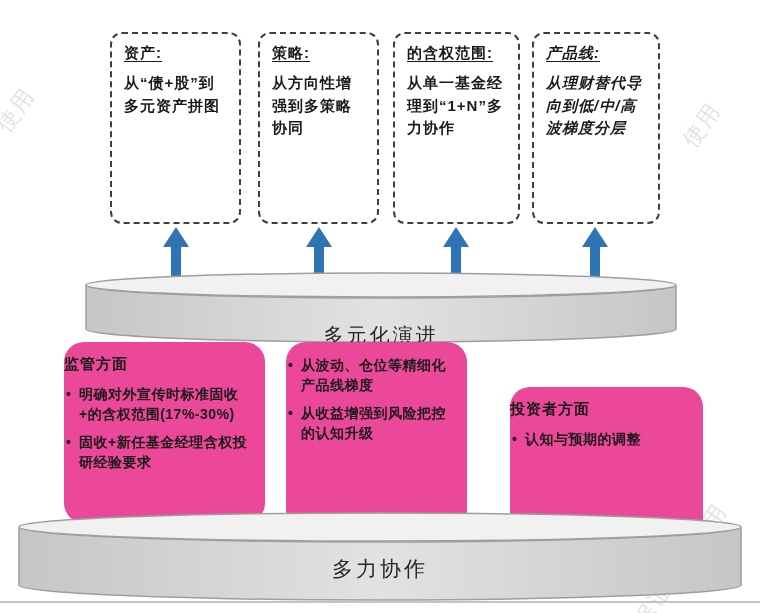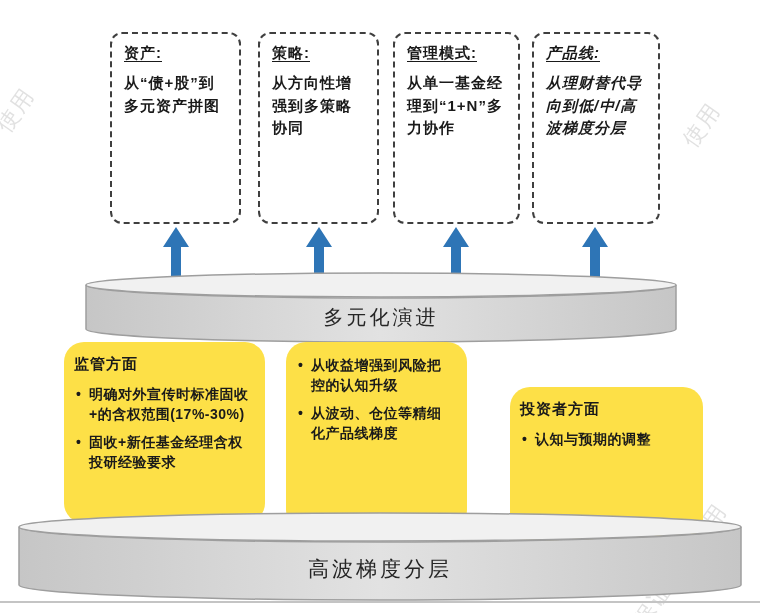--- a/index.html
+++ b/index.html
@@ -32,27 +32,27 @@
   }
 
   
   .arrow { position:absolute; top:227px; width:28px; height:50px; }
 
   
   .cyl { position:absolute; }
   .cyl-label {
     position:absolute; text-align:center; color:#262626; letter-spacing:3px;
   }
-  #mid-label { left:85px; top:303px; width:592px; font-size:20px; height:28px; line-height:28px; }
+  #mid-label { left:85px; top:321px; width:592px; font-size:20px; height:28px; line-height:28px; }
   #bot-label { left:18px; top:554px; width:724px; font-size:21px; height:30px; line-height:30px; }
 
   
   .panel {
-    position:absolute; top:342px; background:#fde047; border-radius:20px;
-    padding:13px 12px 10px 10px; color:#1a1a1a;
+    position:absolute; top:342px; background:#ec4899; border-radius:20px;
+    padding:13px 12px 10px 0; color:#1a1a1a;
   }
   .panel .pt { font-weight:bold; font-size:15px; margin-bottom:10px; letter-spacing:1px; }
   .panel ul { list-style:none; }
   .panel li {
     position:relative; padding-left:15px; font-weight:bold; font-size:14px;
     line-height:1.45; margin-bottom:7px; letter-spacing:0.5px;
   }
   .panel li::before { content:"•"; position:absolute; left:2px; top:0; }
 
   .bottom-line { position:absolute; left:0; top:601px; width:760px; height:2px; background:#c4c4c4; }
@@ -68,21 +68,21 @@
 
   <div class="top-box" style="left:258px; width:121px;">
     <div class="t">策略:</div>
     <div class="b">从方向性增强到多策略协同</div>
   </div>
   <div class="top-box" style="left:110px; width:131px;">
     <div class="t">资产:</div>
     <div class="b">从“债+股”到多元资产拼图</div>
   </div>
   <div class="top-box" style="left:393px; width:127px;">
-    <div class="t">管理模式:</div>
+    <div class="t">的含权范围:</div>
     <div class="b">从单一基金经理到“1+N”多力协作</div>
   </div>
   <div class="top-box" style="left:532px; width:128px;font-style:italic;">
     <div class="t">产品线:</div>
     <div class="b">从理财替代导向到低/中/高波梯度分层</div>
   </div>
 
   <svg class="arrow" style="left:162px;" viewBox="0 0 28 50">
     <polygon points="14,0 27,20 19,20 19,50 9,50 9,20 1,20" fill="#2E75B6"></polygon>
   </svg>
@@ -111,39 +111,39 @@
 
   <div class="panel" style="left:64px; width:201px; height:181px;">
     <div class="pt">监管方面</div>
     <ul>
       <li>明确对外宣传时标准固收+的含权范围(17%-30%)</li>
       <li>固收+新任基金经理含权投研经验要求</li>
     </ul>
   </div>
   <div class="panel" style="left:286px; width:181px; height:188px;">
     <ul>
+      <li>从波动、仓位等精细化产品线梯度</li>
       <li>从收益增强到风险把控的认知升级</li>
-      <li>从波动、仓位等精细化产品线梯度</li>
     </ul>
   </div>
   <div class="panel" style="left:510px; width:193px; height:181px;margin-top:45px;">
     <div class="pt">投资者方面</div>
     <ul>
       <li>认知与预期的调整</li>
     </ul>
   </div>
 
   <svg class="cyl" style="left:18px; top:512px;" width="724" height="90" viewBox="0 0 724 90">
     <defs>
       <linearGradient id="g2" x1="0" y1="0" x2="1" y2="0">
         <stop offset="0" stop-color="#c6c6c6"></stop>
         <stop offset="0.5" stop-color="#e2e2e2"></stop>
         <stop offset="1" stop-color="#c6c6c6"></stop>
       </linearGradient>
     </defs>
     <path d="M1 15 L1 73 A 361 15 0 0 0 723 73 L723 15 A 361 15 0 0 1 1 15 Z" fill="url(#g2)" stroke="#9e9e9e" stroke-width="1.5"></path>
     <ellipse cx="362" cy="15" rx="361" ry="14" fill="#f1f1f1" stroke="#9e9e9e" stroke-width="1.5"></ellipse>
   </svg>
-  <div class="cyl-label" id="bot-label">高波梯度分层</div>
+  <div class="cyl-label" id="bot-label">多力协作</div>
 
   <div class="bottom-line"></div>
 
 </div>
 
 </body></html>

